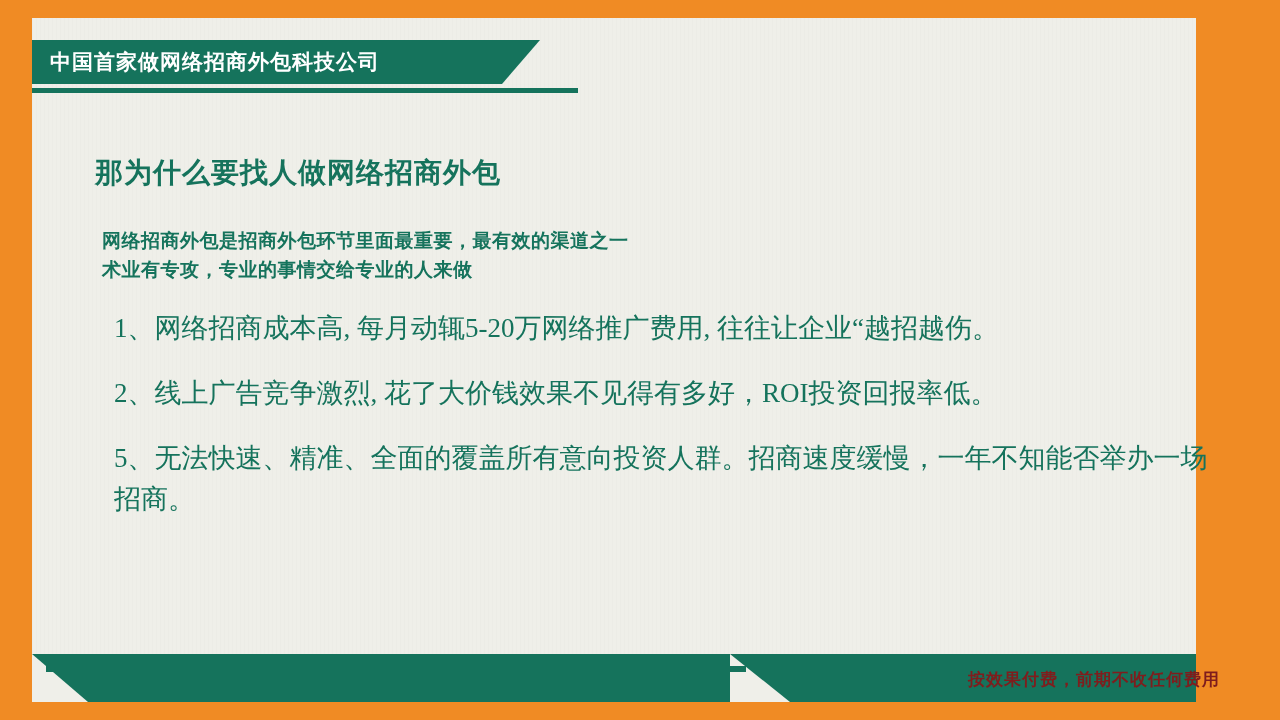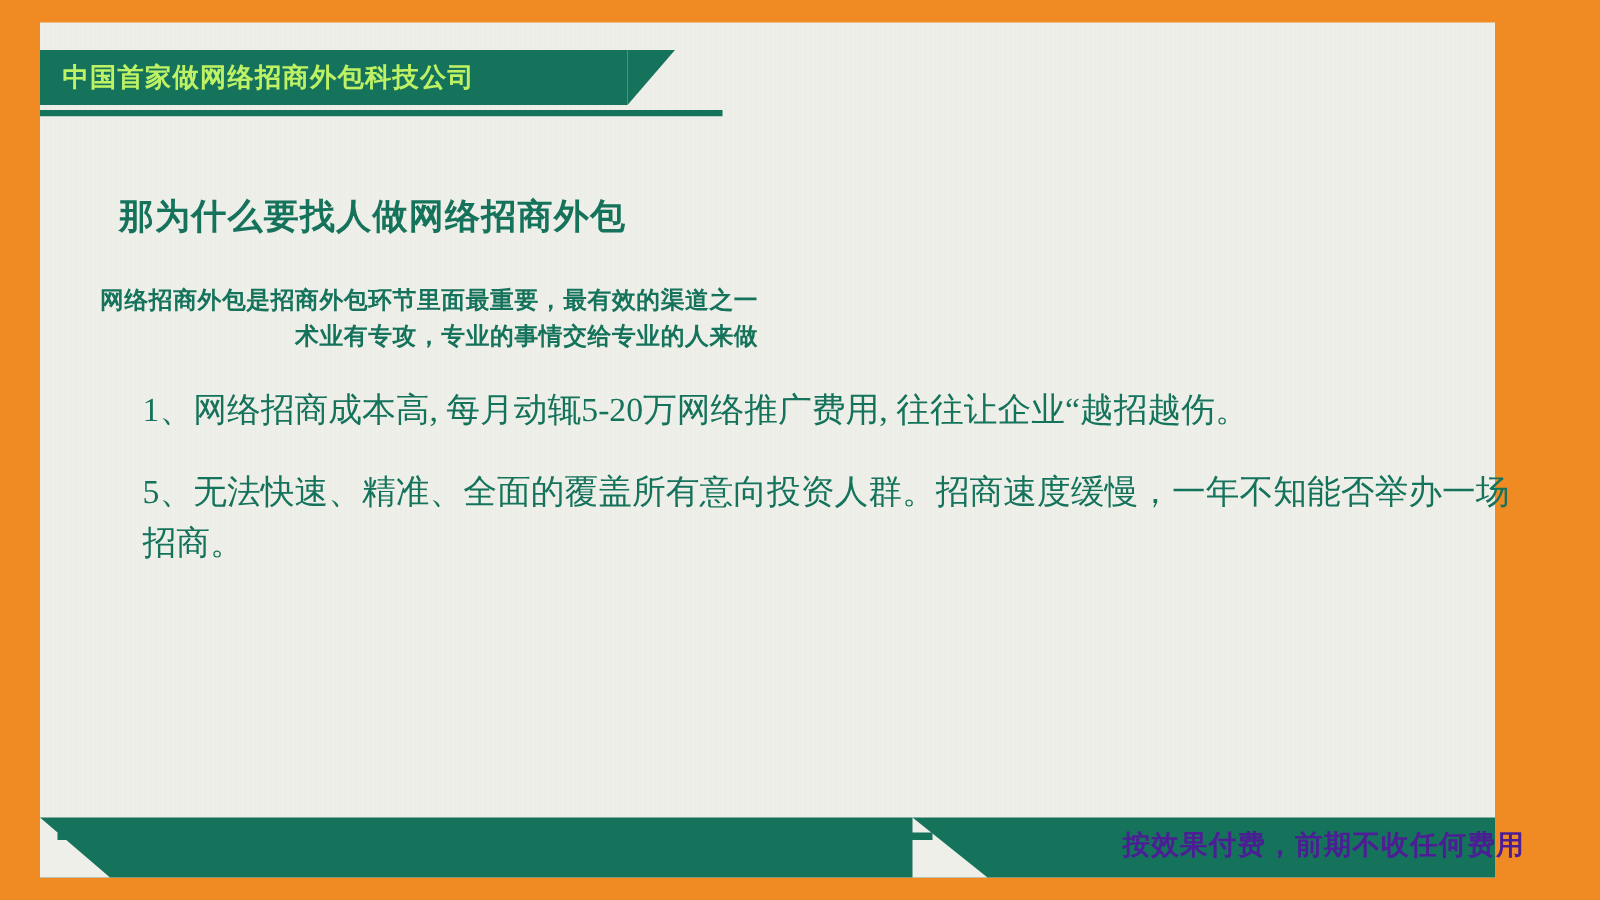--- a/index.html
+++ b/index.html
@@ -36,21 +36,21 @@
     position: absolute;
     left: 0px;
     top: 22px;
     height: 44px;
     width: 470px;
     background: #15735C;
     display: flex;
     align-items: center;
   }
   .ribbon-text {
-    color: #bef264;
+    color: #ffffff;
     font-size: 21px;
     font-weight: bold;
     letter-spacing: 1px;
     padding-left: 18px;
     white-space: nowrap;
   }
   .ribbon-tail {
     position: absolute;
     left: 470px;
     top: 22px;
@@ -72,28 +72,27 @@
     position: absolute;
     left: 63px;
     top: 136px;
     color: #15735C;
     font-size: 28px;
     font-weight: bold;
     letter-spacing: 1px;
   }
   .subtitle {
     position: absolute;
-    left: 48px;
+    left: 70px;
     top: 208px;
     color: #15735C;
     font-size: 19px;
     font-weight: bold;
     line-height: 29px;
     letter-spacing: 0.5px;
-    text-align: right;
   }
   
   .body-list {
     position: absolute;
     left: 62px;
     top: 290px;
     width: 1110px;
     color: #15735C;
     font-family: "Liberation Serif", serif;
     font-size: 27px;
@@ -136,22 +135,22 @@
     width: 0;
     height: 0;
     border-bottom: 48px solid #EFEFE9;
     border-left: 0px solid transparent;
     border-right: 60px solid transparent;
   }
   .bottom-text {
     position: absolute;
     right: 60px;
     bottom: 29px;
-    color: #4c1d95;
-    font-size: 22px;
+    color: #7f1d1d;
+    font-size: 17px;
     font-weight: bold;
     letter-spacing: 1px;
   }
 </style>
 </head>
 <body>
 
 <div class="slide">
   <div class="panel">
 
@@ -163,20 +162,21 @@
 
     <div class="title">那为什么要找人做网络招商外包</div>
 
     <div class="subtitle">
       <div>网络招商外包是招商外包环节里面最重要，最有效的渠道之一</div>
       <div>术业有专攻，专业的事情交给专业的人来做</div>
     </div>
 
     <div class="body-list">
       <div class="body-item">1、网络招商成本高, 每月动辄5-20万网络推广费用, 往往让企业“越招越伤。</div>
+      <div class="body-item">2、线上广告竞争激烈, 花了大价钱效果不见得有多好，ROI投资回报率低。</div>
       <div class="body-item">5、无法快速、精准、全面的覆盖所有意向投资人群。招商速度缓慢，一年不知能否举办一场招商。</div>
     </div>
 
   </div>
 
   <div class="bottom-bar"></div>
   <div class="bottom-notch"></div>
   <div class="bottom-wedge"></div>
   <div class="bottom-left-strip"></div>
   <div class="bottom-text">按效果付费，前期不收任何费用</div>

